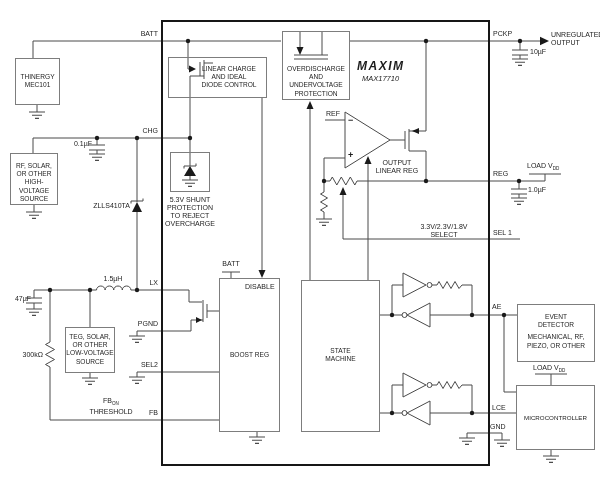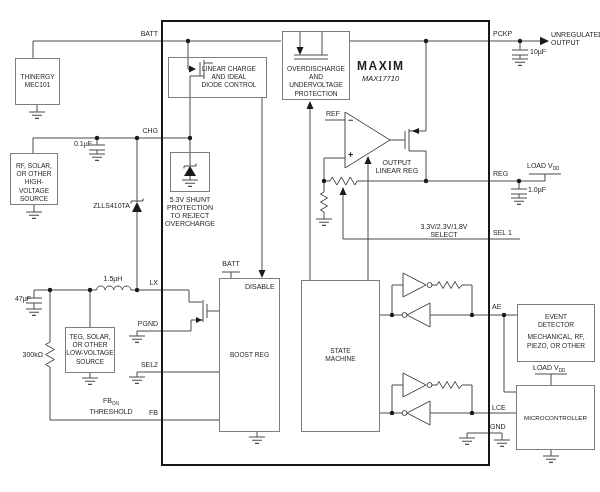--- a/index.html
+++ b/index.html
@@ -6,21 +6,21 @@
   #stage{position:relative;width:600px;height:492px;background:#fff;
          font-family:"Liberation Sans",sans-serif;color:#1c1c1c;overflow:hidden;}
   #wires{position:absolute;left:0;top:0;}
   .box{position:absolute;border:1px solid #7d7d7d;background:transparent;box-sizing:border-box;}
   .chip{position:absolute;border:2px solid #161616;background:transparent;box-sizing:border-box;}
   .lbl{position:absolute;font-size:7px;line-height:8px;white-space:nowrap;}
   .ctr{text-align:center;}
   .rgt{text-align:right;}
   .boxtxt{position:absolute;font-size:6.6px;line-height:8.2px;text-align:center;width:100%;}
   sub{font-size:4.6px;}
-  .brand{position:absolute;font-weight:bold;font-size:12px;letter-spacing:1.5px;}
+  .brand{position:absolute;font-weight:bold;font-style:italic;font-size:12px;letter-spacing:1.5px;}
   .part{position:absolute;font-style:italic;font-size:7.5px;}
   .sign{position:absolute;font-size:9px;font-weight:bold;line-height:9px;}
 </style>
 </head>
 <body>
 
 <div id="stage">
 
 <svg id="wires" width="600" height="492" viewBox="0 0 600 492">
   <defs>

